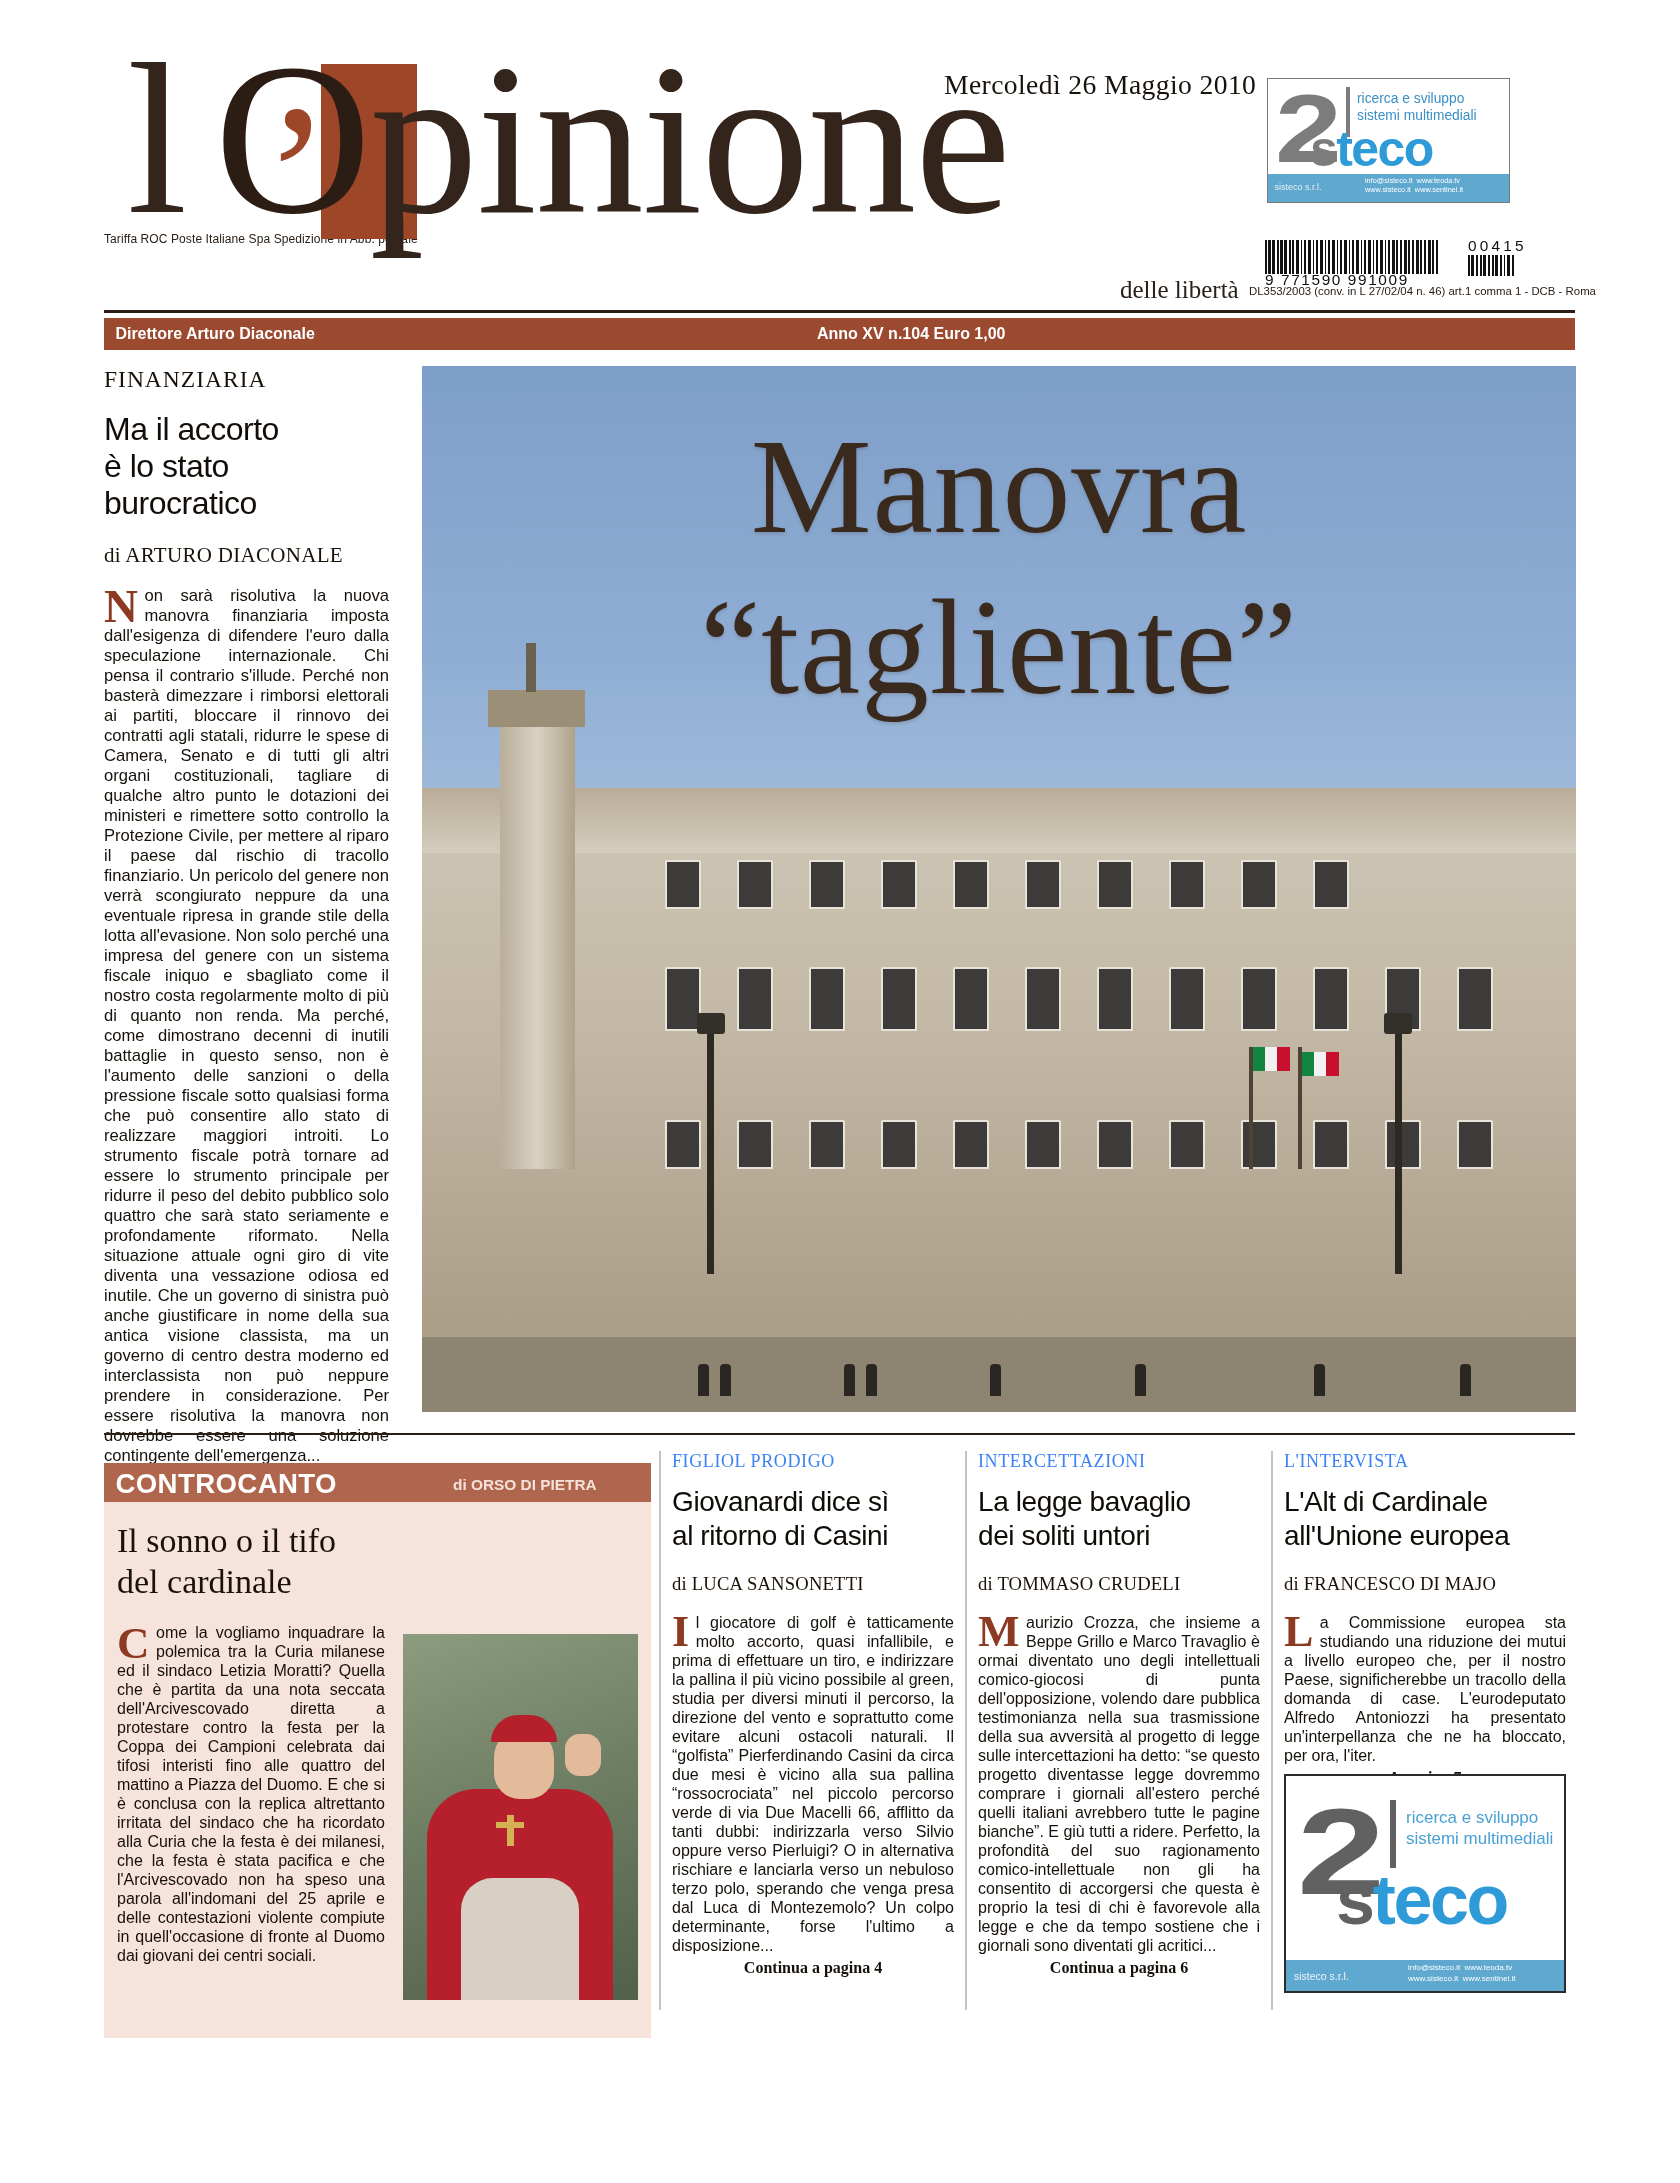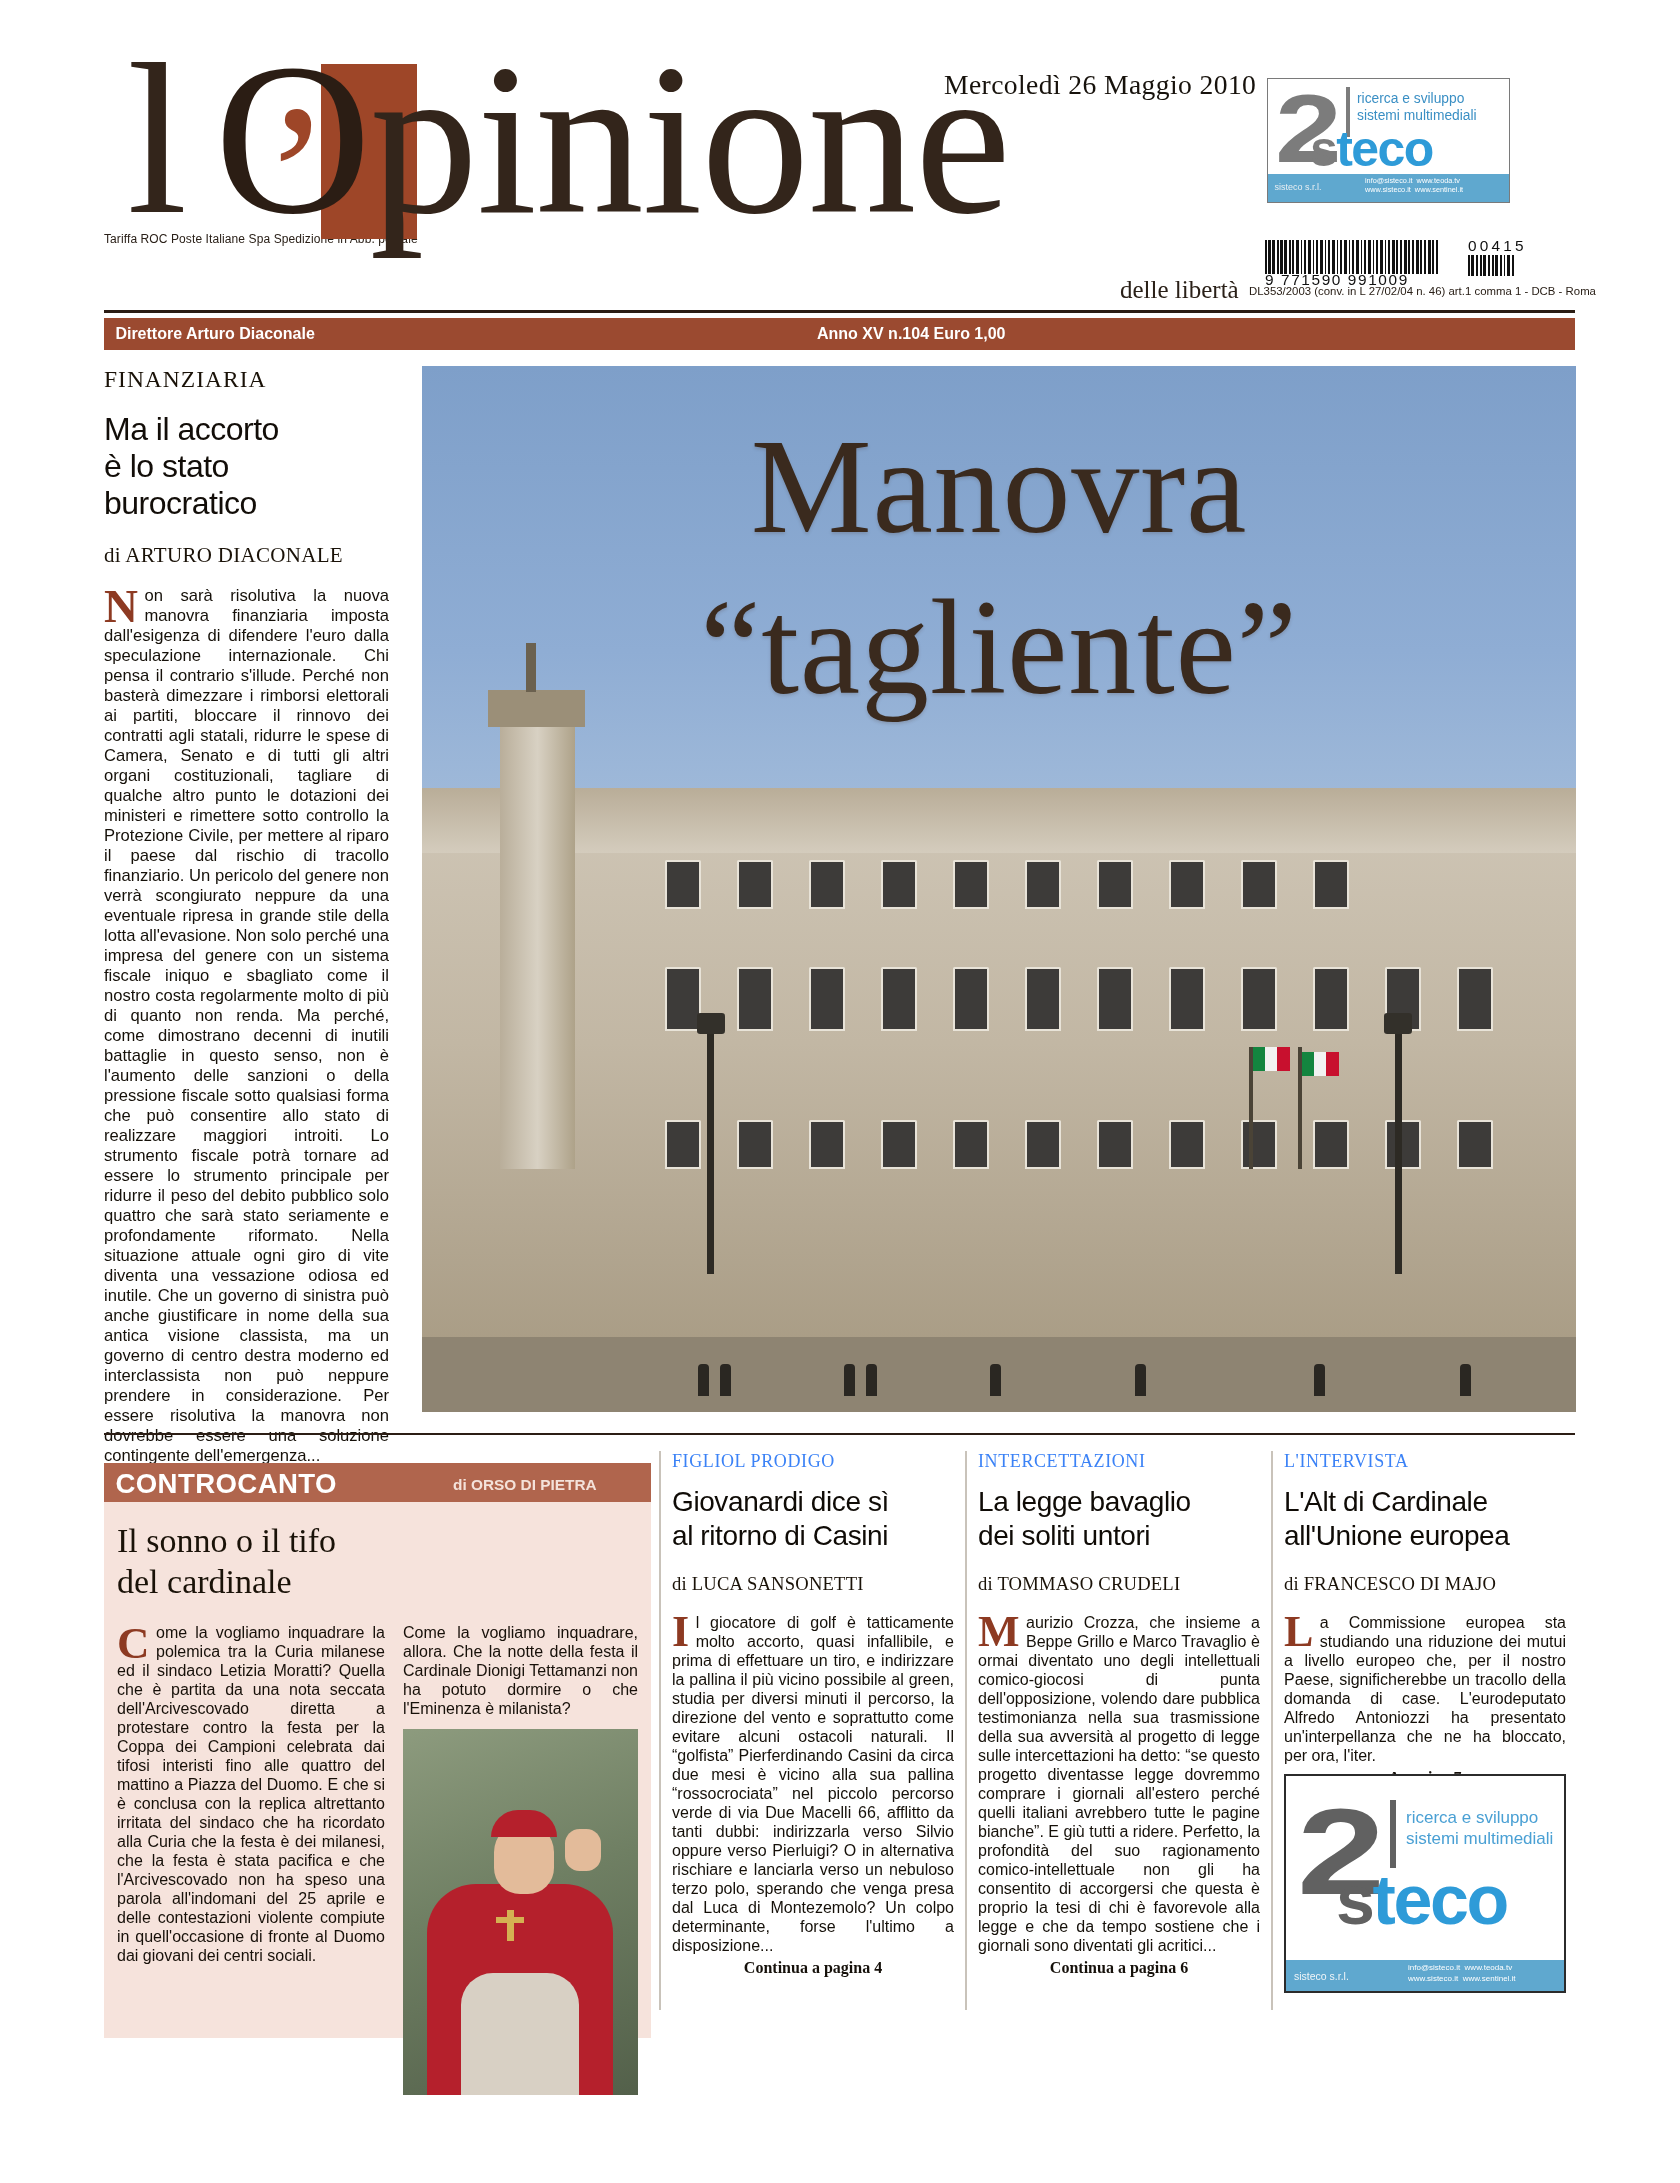--- a/index.html
+++ b/index.html
@@ -495,21 +495,20 @@
       <div class="cc-bar">
         <div class="t">CONTROCANTO</div>
         <div class="s">di ORSO DI PIETRA</div>
       </div>
       <div class="cc-body">
         <div class="cc-head">
           <span>Il sonno o il tifo</span><br>
           <span>del cardinale</span>
         </div>
         <div class="cc-right">
-          <div class="cc-text">Come la vogliamo inquadrare, allora. Che la notte della festa il Cardinale Dionigi Tettamanzi non ha potuto dormire o che l'Eminenza è milanista?</div>
           <div class="cardinal-photo">
             <div class="cp-bg"></div>
             <div class="cp-robe"></div>
             <div class="cp-robe2"></div>
             <div class="cp-cross"></div>
             <div class="cp-cross2"></div>
             <div class="cp-face"></div>
             <div class="cp-cap"></div>
             <div class="cp-hand"></div>
           </div>

